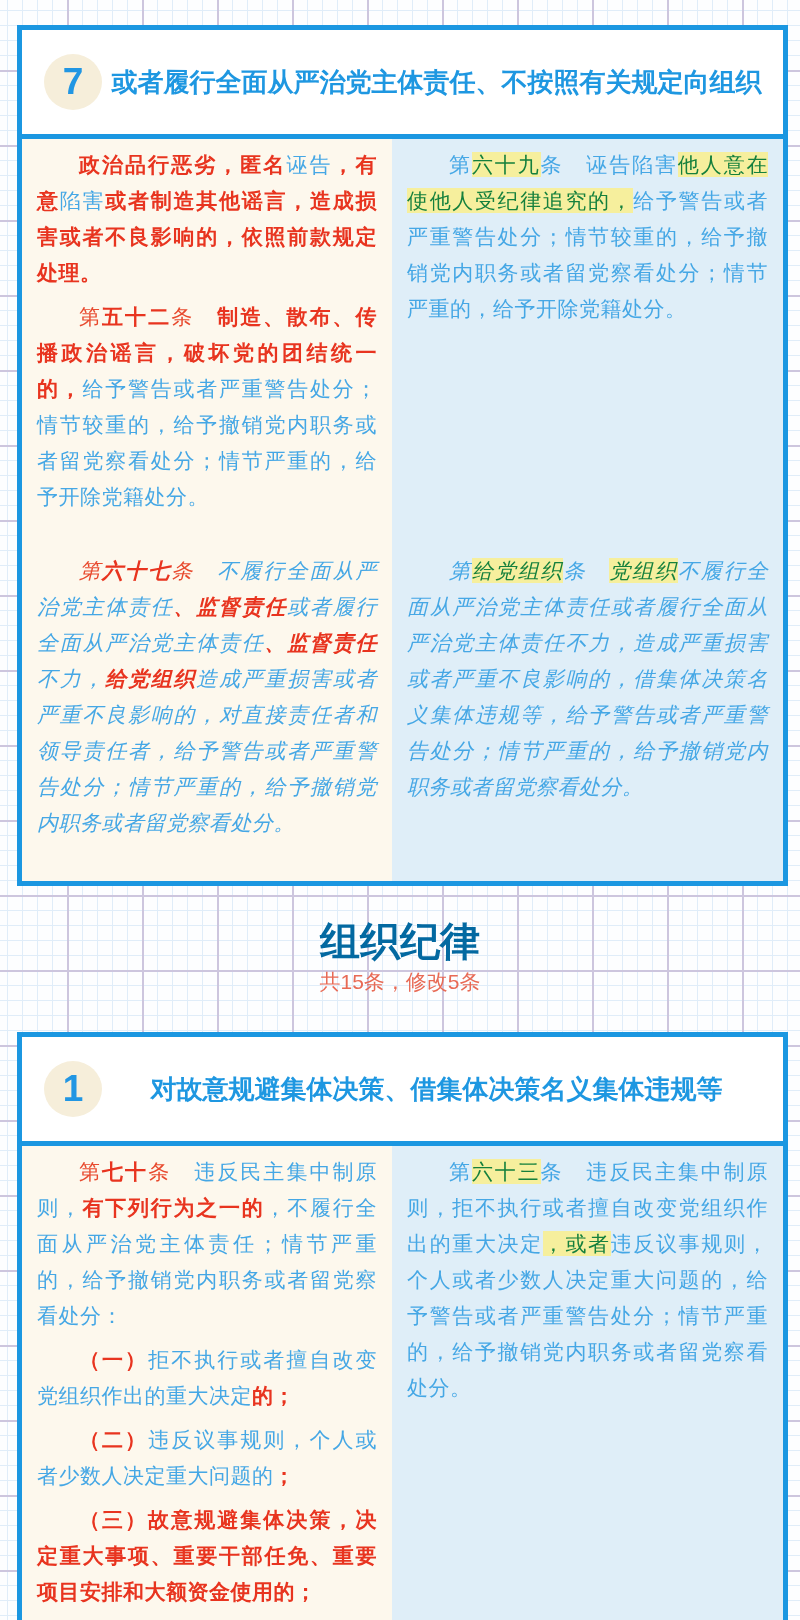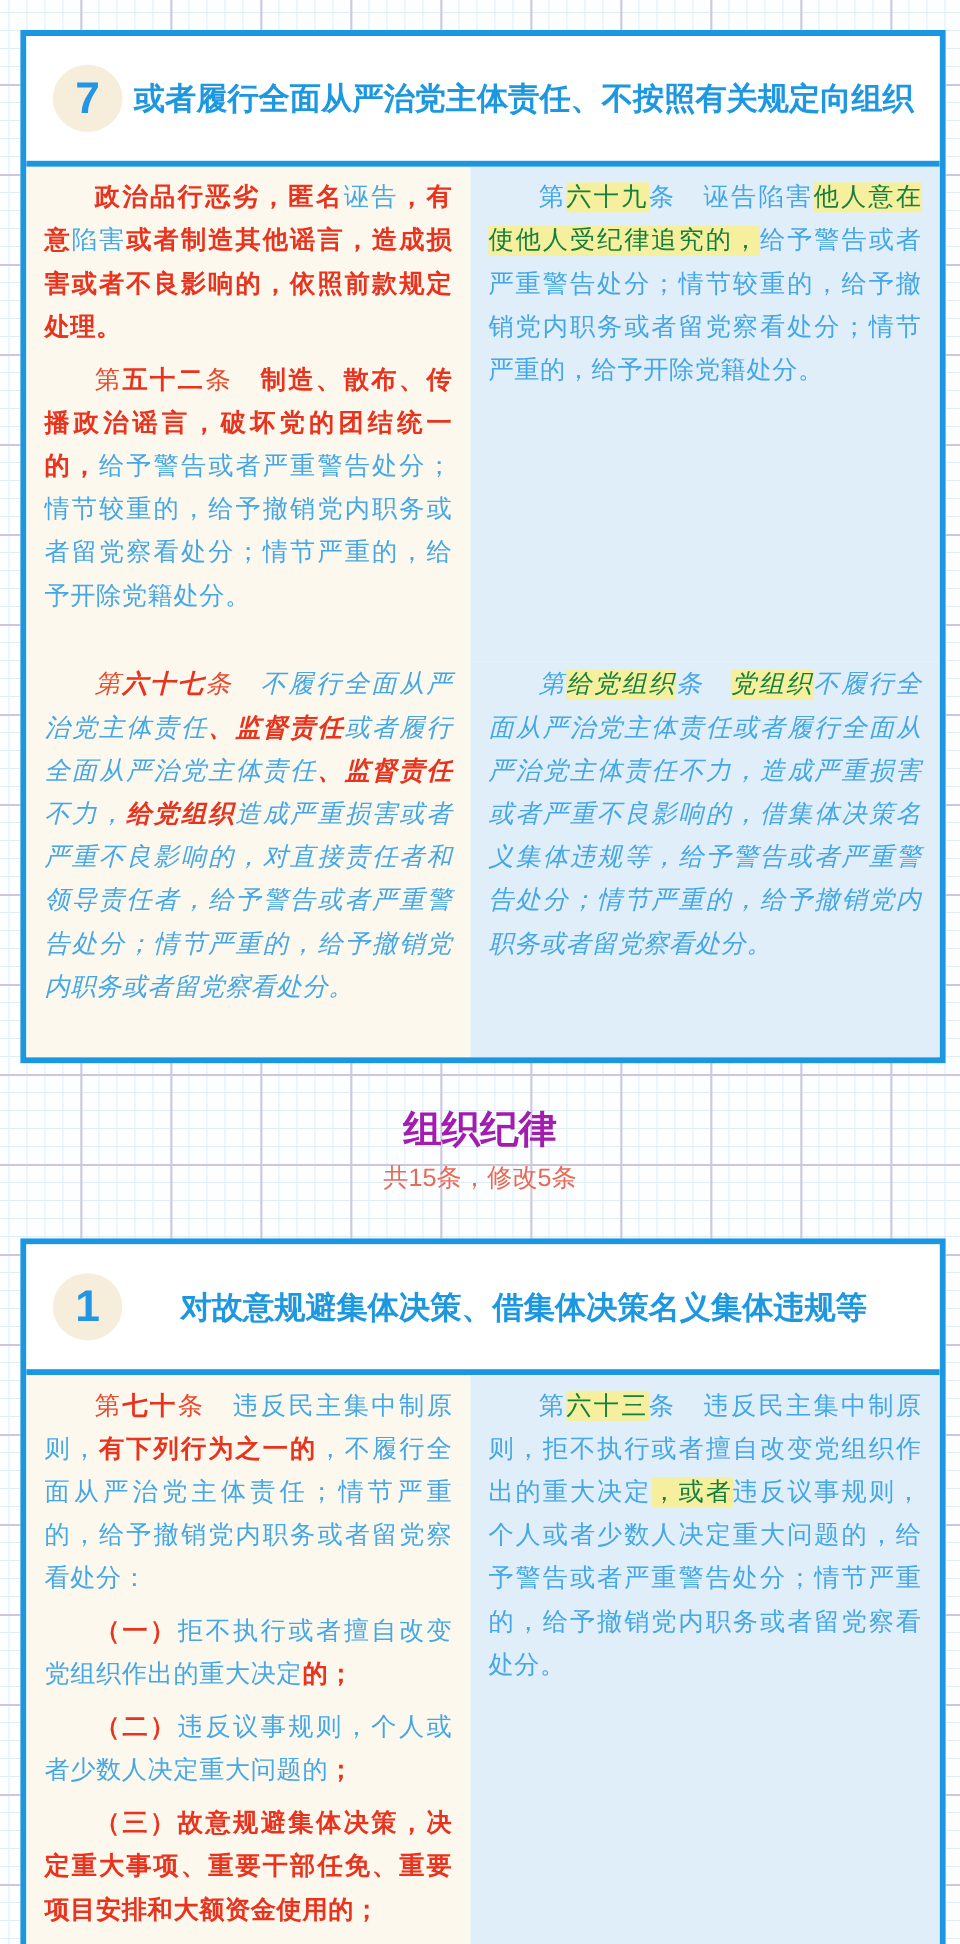--- a/index.html
+++ b/index.html
@@ -66,22 +66,22 @@
   .run.blue{color:#45a7e5;}
   .run.red{color:#e84a2e;}
   .run.redBold{color:#e8341f;font-weight:bold;}
   .run.hl{color:#15803d;background:#f6ef9d;padding:1px 0;box-decoration-break:clone;-webkit-box-decoration-break:clone;}
   .section-heading{
     text-align:center;
     margin-top:32px;margin-bottom:36px;
   }
   .section-title{
     font-family:Liberation Sans, sans-serif;
-    font-weight:bold;font-size:32px;line-height:46px;
-    color:#a21caf;
+    font-weight:bold;font-size:40px;line-height:46px;
+    color:#0369a1;
   }
   .section-subtitle{
     margin-top:4px;
     font-size:21px;line-height:28px;
     color:#e86a55;
   }
 </style>
 </head>
 <body>
 

